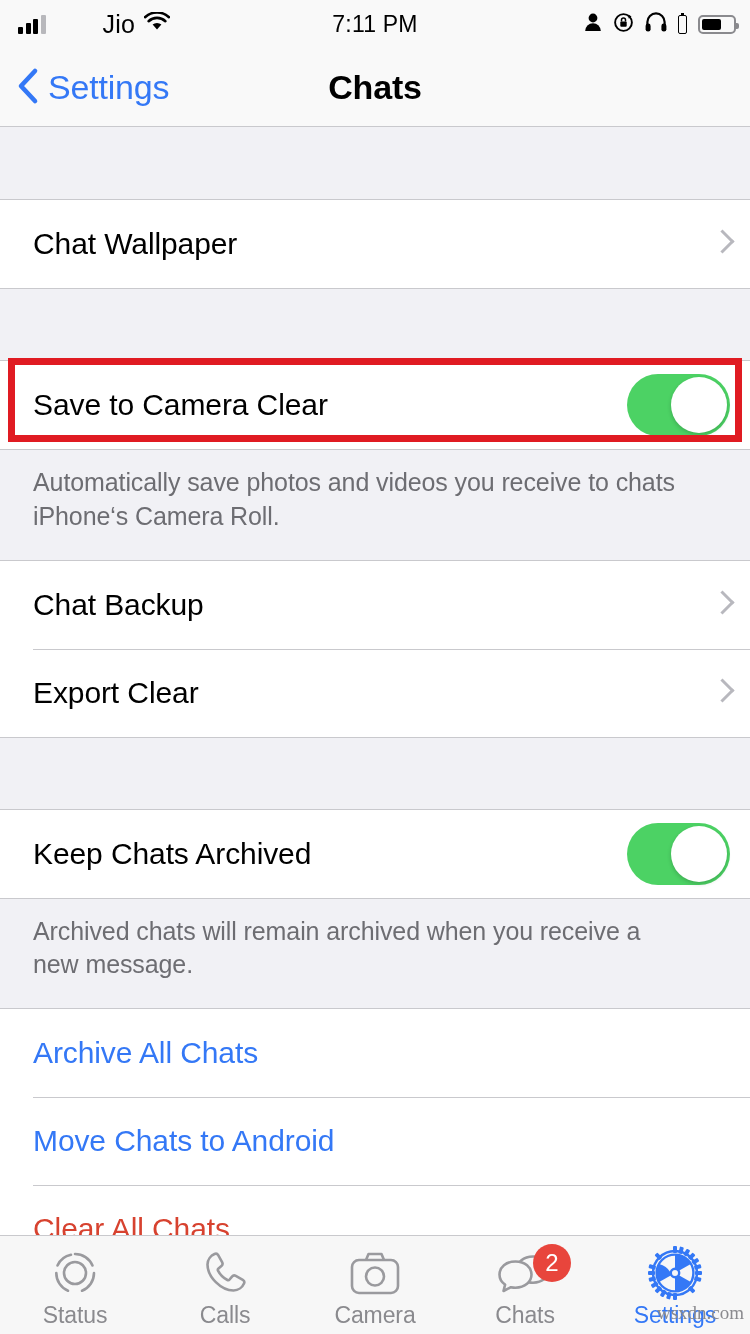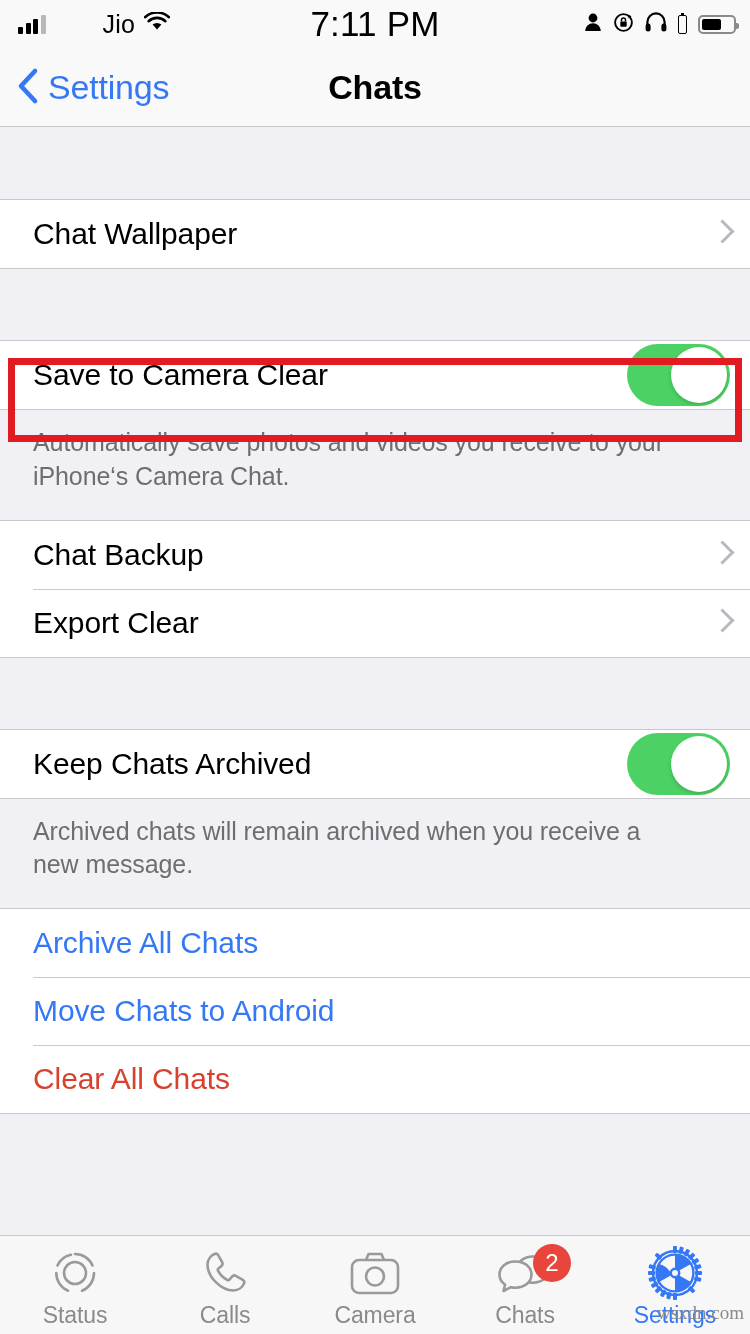--- a/index.html
+++ b/index.html
@@ -24,21 +24,21 @@
   }
   .sb-left {
     position: absolute; left: 18px; top: 0; height: 48px;
     display: flex; align-items: center; gap: 9px;
   }
   .sb-center {
     position: absolute; left: 0; top: 0; width: 750px; height: 48px;
     display: flex; align-items: center; justify-content: center;
   }
   .sb-time {
-    font-size: 35px; font-weight: 400; color: #000;
+    font-size: 23px; font-weight: 400; color: #000;
     letter-spacing: 0.2px;
   }
   .sb-carrier { font-size: 25px; color: #000; letter-spacing: .2px; margin-left: 48px; }
   .sb-right {
     position: absolute; right: 14px; top: 0; height: 48px;
     display: flex; align-items: center; gap: 11px;
   }
   .bars { display: flex; align-items: flex-end; gap: 2.5px; height: 20px; }
   .bars i { display:block; width: 5px; background: #000; border-radius: 1px; }
   .bars i:nth-child(1){ height: 7px; }
@@ -93,21 +93,21 @@
     overflow: hidden;
   }
   .gap { background: #F1F1F5; }
   .sect {
     background: #FFFFFF;
     border-top: 1px solid #C9C9CD;
     border-bottom: 1px solid #C9C9CD;
   }
   .row {
     position: relative;
-    height: 68px;
+    height: 88px;
     display: flex; align-items: center;
     padding: 0 20px 0 33px;
     background: #fff;
     cursor: pointer;
     border-radius: 14px;
   }
   .row + .row::before {
     content:''; position:absolute; left: 33px; right: 0; top: 0;
     height: 1px; background: #C9C9CD;
   }
@@ -270,21 +270,21 @@
     <div class="gap" style="height:71px"></div>
 
     <div class="sect">
       <div class="row">
         <span class="row-label">Save to Camera Clear</span>
         <span class="toggle">
             <span class="knob"></span>
           </span>
       </div>
     </div>
-    <div class="footnote">Automatically save photos and videos you receive to your iPhone‘s Camera Chat.</div>
+    <div class="footnote">Automatically save photos and videos you receive to chats iPhone‘s Camera Roll.</div>
 
     <div class="sect">
       <div class="row">
         <span class="row-label">Chat Backup</span>
         <span class="chev"></span>
       </div>
       <div class="row">
         <span class="row-label">Export Clear</span>
         <span class="chev"></span>
       </div>

